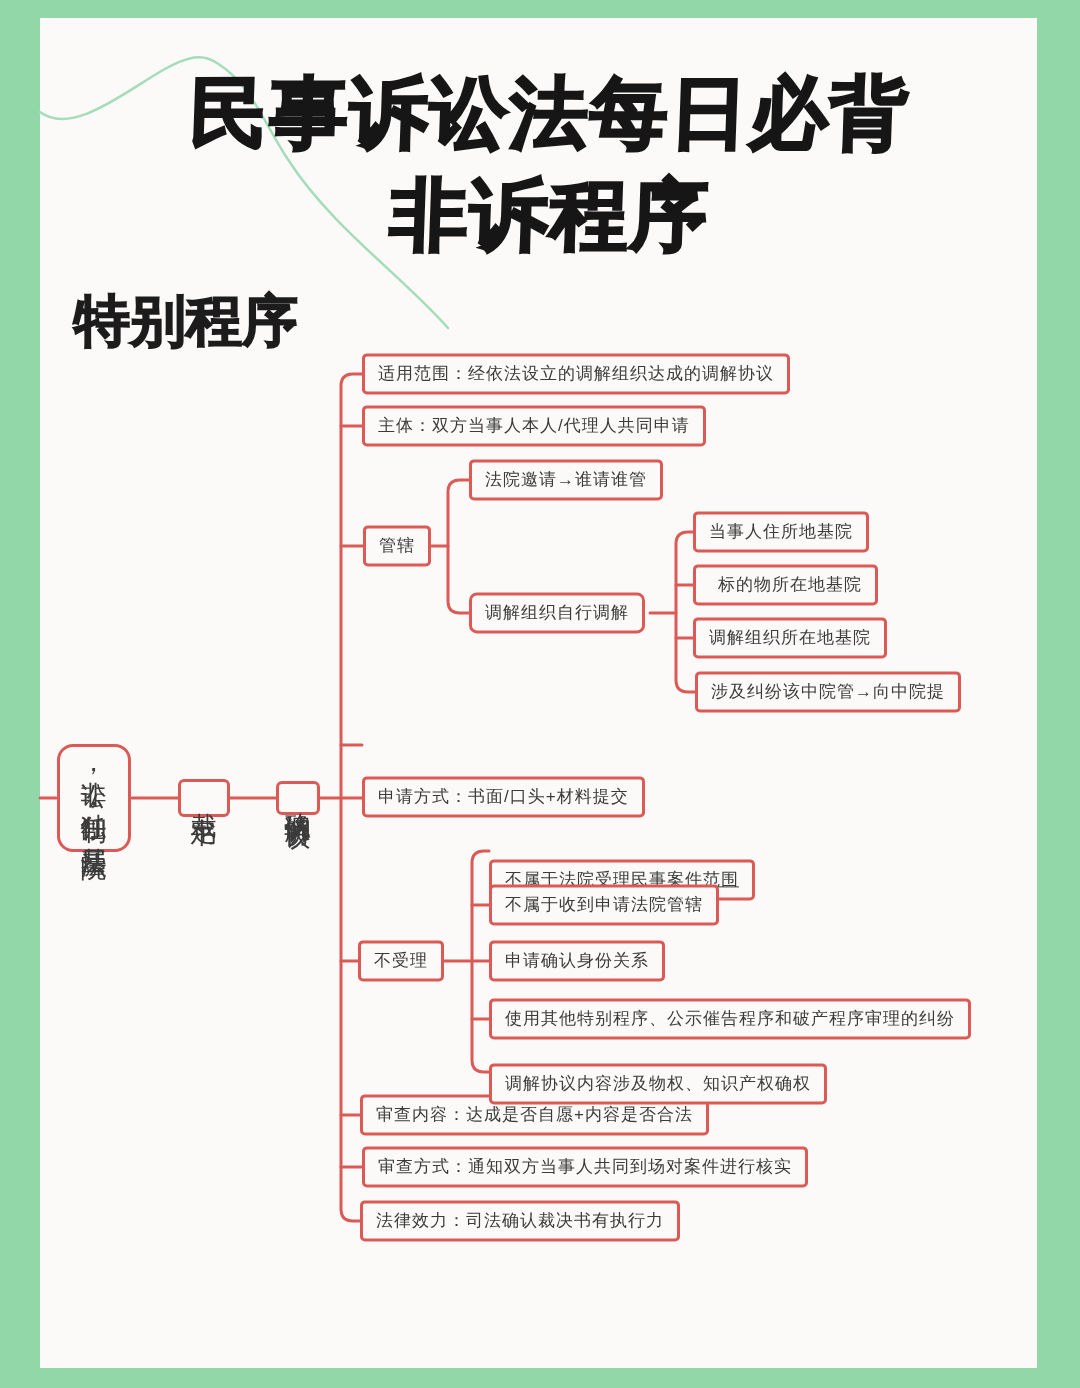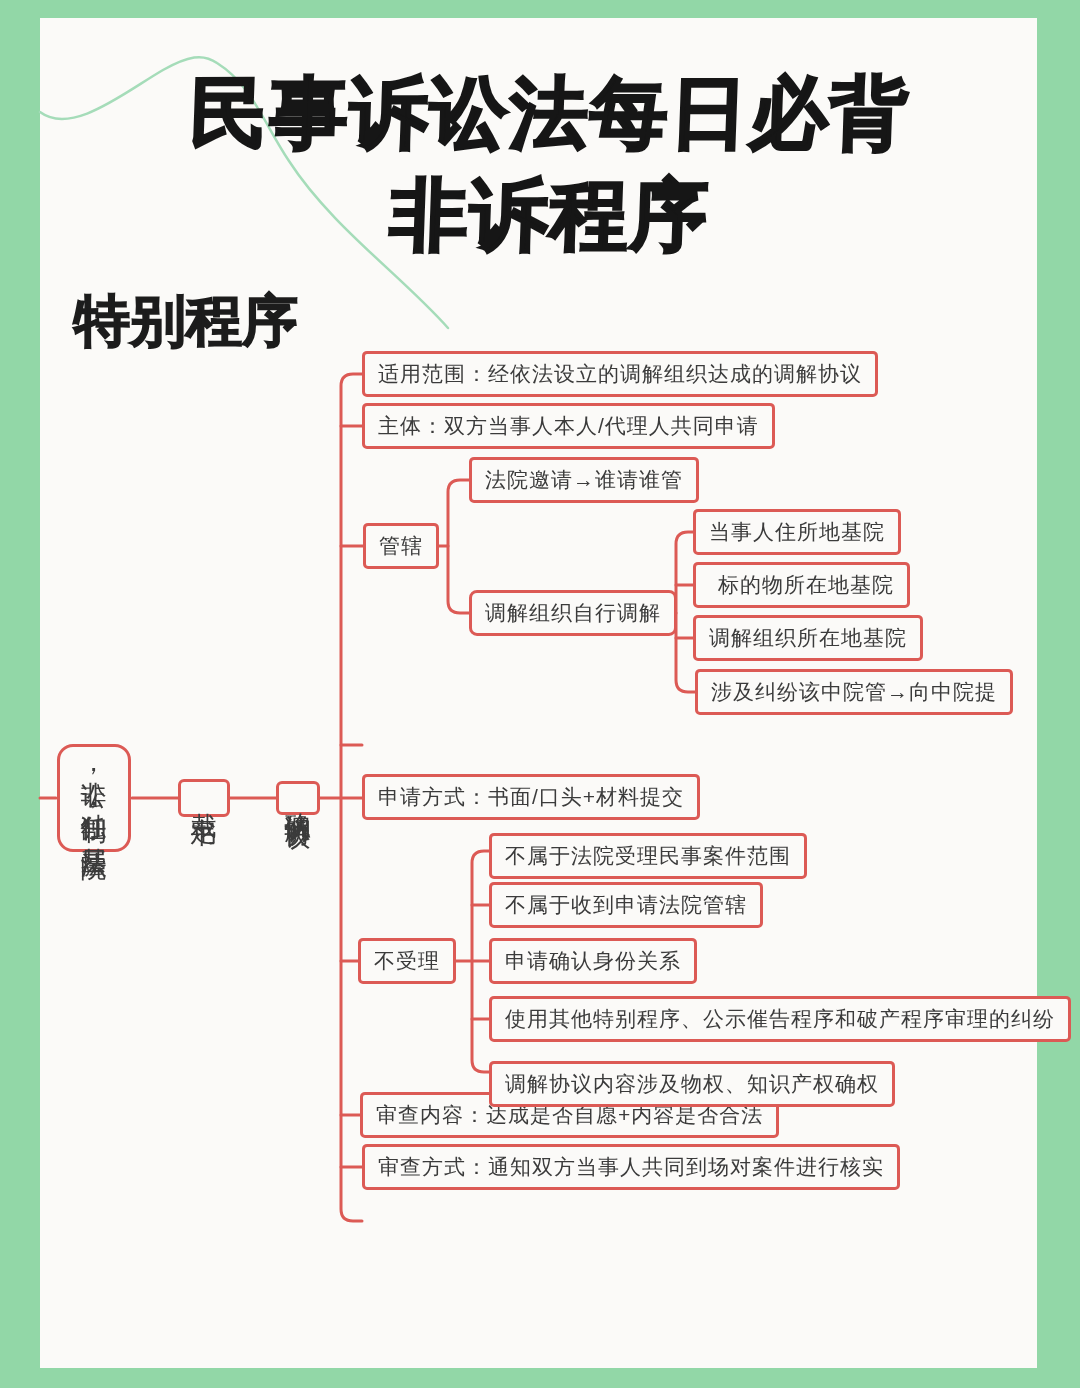--- a/index.html
+++ b/index.html
@@ -52,21 +52,21 @@
     white-space:nowrap;
     margin-top:36px;
   }
   .node{
     position:absolute;
     transform:translateY(-50%);
     background:var(--paper);
     border:3px solid var(--red);
     border-radius:5px;
     padding:7px 13px;
-    font-size:21px;
+    font-size:17px;
     color:var(--ink);
     white-space:nowrap;
     line-height:1.25;
     letter-spacing:1px;
   }
   .vnode{
     position:absolute;
     transform:translate(-50%,-50%);
     background:var(--paper);
     border:3px solid var(--red);
@@ -131,27 +131,28 @@
   <div class="vnode decision" style="left:204px;top:798px;">裁定书</div>
   <div class="vnode confirm" style="left:298px;top:798px;">确认调解协议</div>
 
   <div class="node" style="left:362px;top:374px;">适用范围：经依法设立的调解组织达成的调解协议</div>
   <div class="node" style="left:362px;top:426px;">主体：双方当事人本人/代理人共同申请</div>
   <div class="node" style="left:363px;top:546px;">管辖</div>
   <div class="node" style="left:362px;top:797px;">申请方式：书面/口头+材料提交</div>
   <div class="node" style="left:358px;top:961px;">不受理</div>
   <div class="node" style="left:360px;top:1115px;">审查内容：达成是否自愿+内容是否合法</div>
   <div class="node" style="left:362px;top:1167px;">审查方式：通知双方当事人共同到场对案件进行核实</div>
+  <div class="node" style="left:360px;top:1221px;">法律效力：司法确认裁决书有执行力</div>
 
   <div class="node" style="left:469px;top:480px;">法院邀请→谁请谁管</div>
   <div class="node" style="left:469px;top:613px;border-radius:8px;">调解组织自行调解</div>
 
   <div class="node" style="left:693px;top:532px;">当事人住所地基院</div>
   <div class="node" style="left:693px;top:585px;padding-left:22px;">标的物所在地基院</div>
   <div class="node" style="left:693px;top:638px;">调解组织所在地基院</div>
   <div class="node" style="left:695px;top:692px;">涉及纠纷该中院管→向中院提</div>
 
-  <div class="node" style="left:489px;top:856px;">不属于法院受理民事案件范围</div>
+  <div class="node" style="left:489px;top:880px;text-decoration:underline;">不属于法院受理民事案件范围</div>
   <div class="node" style="left:489px;top:905px;">不属于收到申请法院管辖</div>
   <div class="node" style="left:489px;top:961px;">申请确认身份关系</div>
   <div class="node" style="left:489px;top:1019px;text-align:right;">使用其他特别程序、公示催告程序和破产程序审理的纠纷</div>
   <div class="node" style="left:489px;top:1084px;">调解协议内容涉及物权、知识产权确权</div>
 </div>
 
 </body></html>

